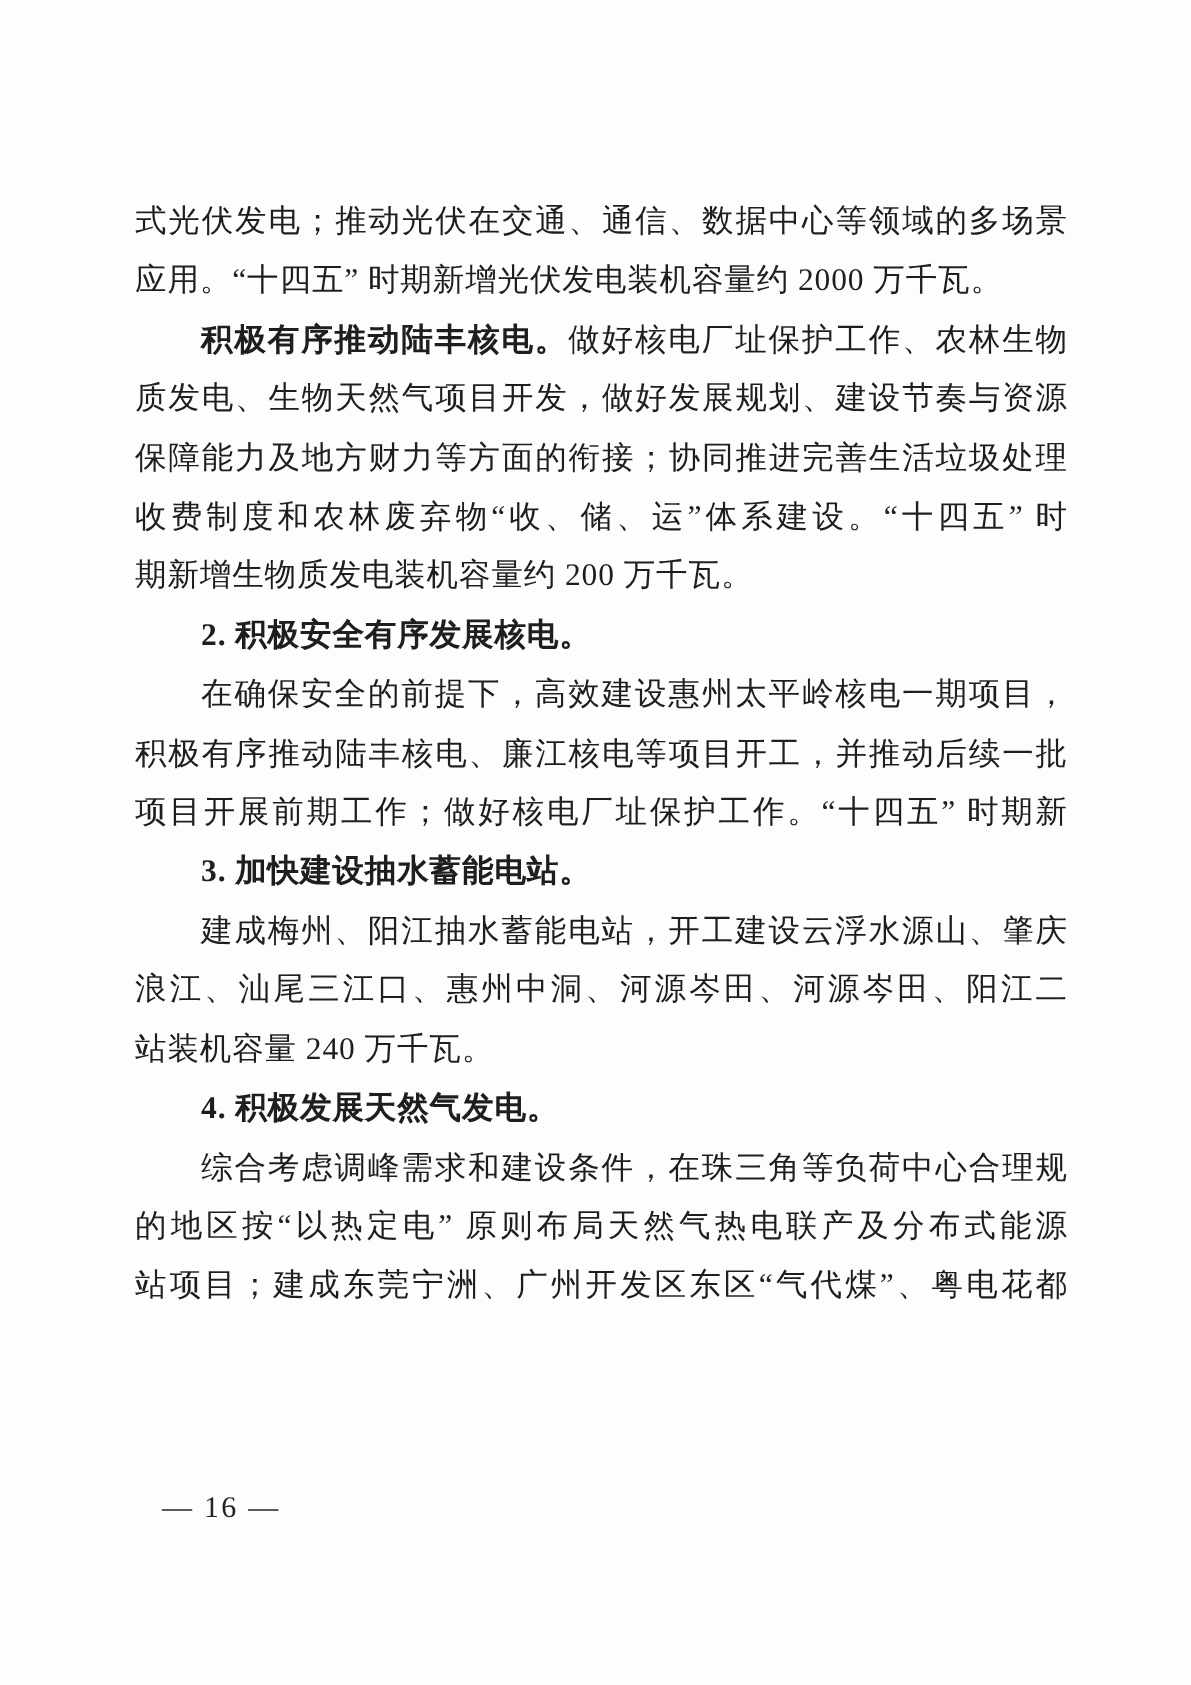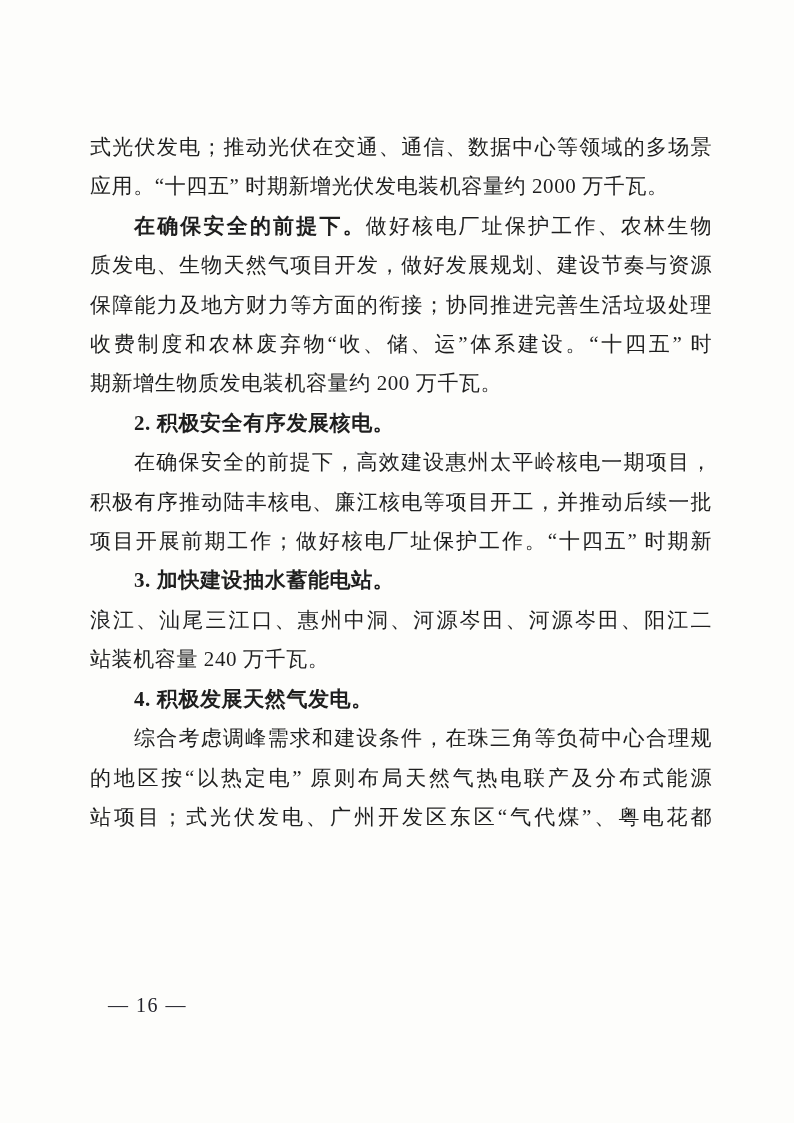--- a/index.html
+++ b/index.html
@@ -41,31 +41,32 @@
     color: #23232b;
   }
 </style>
 </head>
 <body>
 
 <div class="page">
   <div class="content">
       <div class="line"><span>式光伏发电；推动光伏在交通、通信、数据中心等领域的多场景</span></div>
       <div class="line nojust"><span>应用。“十四五” 时期新增光伏发电装机容量约 2000 万千瓦。</span></div>
-      <div class="line indent"><span class="bold">在确保安全的前提下。</span><span>做好核电厂址保护工作、农林生物</span></div>
+      <div class="line indent"><span class="bold">积极有序推动陆丰核电。</span><span>做好核电厂址保护工作、农林生物</span></div>
       <div class="line"><span>质发电、生物天然气项目开发，做好发展规划、建设节奏与资源</span></div>
       <div class="line"><span>保障能力及地方财力等方面的衔接；协同推进完善生活垃圾处理</span></div>
       <div class="line"><span>收费制度和农林废弃物“收、储、运”体系建设。“十四五” 时</span></div>
       <div class="line nojust"><span>期新增生物质发电装机容量约 200 万千瓦。</span></div>
       <div class="line indent nojust heading"><span class="bold">2. 积极安全有序发展核电。</span></div>
       <div class="line indent"><span>在确保安全的前提下，高效建设惠州太平岭核电一期项目，</span></div>
       <div class="line"><span>积极有序推动陆丰核电、廉江核电等项目开工，并推动后续一批</span></div>
       <div class="line"><span>项目开展前期工作；做好核电厂址保护工作。“十四五” 时期新</span></div>
       <div class="line indent nojust heading"><span class="bold">3. 加快建设抽水蓄能电站。</span></div>
+      <div class="line indent"><span>建成梅州、阳江抽水蓄能电站，开工建设云浮水源山、肇庆</span></div>
       <div class="line"><span>浪江、汕尾三江口、惠州中洞、河源岑田、河源岑田、阳江二</span></div>
       <div class="line nojust"><span>站装机容量 240 万千瓦。</span></div>
       <div class="line indent nojust heading"><span class="bold">4. 积极发展天然气发电。</span></div>
       <div class="line indent"><span>综合考虑调峰需求和建设条件，在珠三角等负荷中心合理规</span></div>
       <div class="line"><span>的地区按“以热定电” 原则布局天然气热电联产及分布式能源</span></div>
-      <div class="line"><span>站项目；式光伏发电、广州开发区东区“气代煤”、粤电花都</span></div>
+      <div class="line"><span>站项目；建成东莞宁洲、广州开发区东区“气代煤”、粤电花都</span></div>
     </div>
   <div class="footer">— 16 —</div>
 </div>
 
 </body></html>

